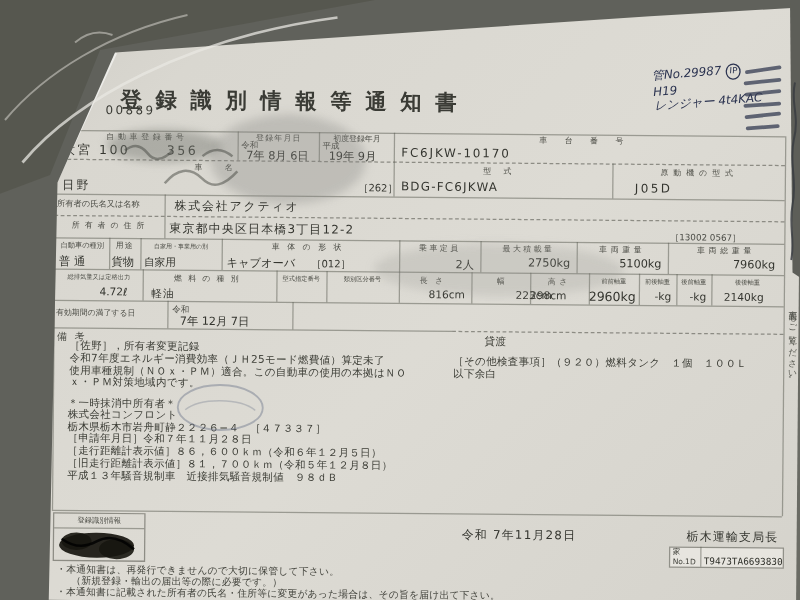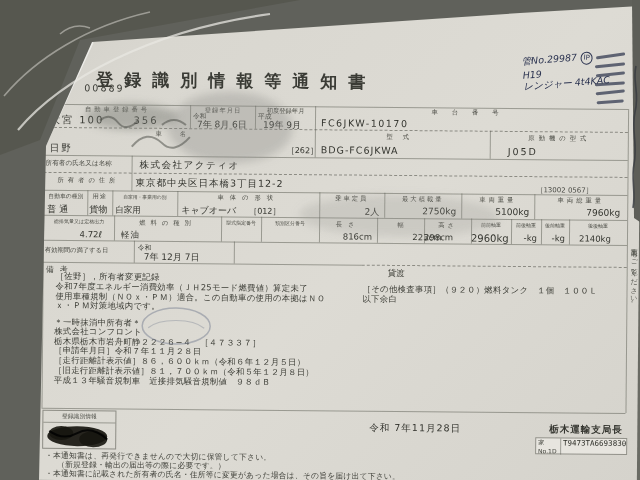--- a/index.html
+++ b/index.html
@@ -22,21 +22,21 @@
   .note{font-size:7.8px;color:#42433c;white-space:nowrap;letter-spacing:0.2px;}
   .line-h{height:1px;background:rgba(88,89,80,.5);}
   .line-h.dash{background:none;border-top:1px dashed rgba(88,89,80,.6);height:0;}
   .line-v{width:1px;background:rgba(88,89,80,.5);}
   .title{font-size:17px;letter-spacing:11px;color:#3a3b35;font-weight:bold;white-space:nowrap;}
   .docnum{font-size:9.5px;letter-spacing:2px;color:#3a3b35;white-space:nowrap;}
   .hand{color:#2b3350;font-size:9.5px;line-height:11px;white-space:nowrap;transform:rotate(-5deg);font-style:italic;}
   .hand .badge{display:inline-block;border:1.2px solid #2b3350;border-radius:50%;font-size:7px;padding:0 2px;transform:rotate(8deg);font-style:normal;}
   .smudge{filter:blur(4px);border-radius:50%;}
   .vtext{writing-mode:vertical-rl;font-size:7px;color:#55564f;letter-spacing:1px;white-space:nowrap;}
-  .unitbox{background:#e7e5df;border:1px solid rgba(88,89,80,.6);display:flex;align-items:flex-start;}
+  .unitbox{background:#e7e5df;border:1px solid rgba(88,89,80,.6);display:flex;align-items:flex-end;}
   svg{display:block;}
 </style>
 </head>
 <body>
 
 <div id="stage">
   <div id="sheet">
 
     <div class="abs docnum" style="left:46px;top:82px;">
       <span>番号</span>&nbsp;&nbsp;
@@ -186,21 +186,21 @@
     <div class="abs" style="left:45px;top:410px;width:72px;height:37px;border:1px solid rgba(88,89,80,.6);">
       <div style="font-size:5.8px;color:#4c4d46;text-align:center;border-bottom:1px solid rgba(88,89,80,.5);padding:1px 0;">登録識別情報</div>
       <svg width="70" height="26">
         <ellipse cx="34" cy="13" rx="30" ry="10" fill="#17160f" opacity="0.92"></ellipse>
         <ellipse cx="18" cy="10" rx="12" ry="7" fill="#17160f" opacity="0.9"></ellipse>
         <ellipse cx="50" cy="16" rx="14" ry="8" fill="#17160f" opacity="0.9"></ellipse>
         <path d="M6,8 q14,10 28,2 q14,-8 30,6" stroke="#000" stroke-width="2" fill="none" opacity="0.8"></path>
       </svg>
     </div>
     <div class="abs val" style="left:372px;top:419px;font-size:9.5px;letter-spacing:1px;">令和 7年11月28日</div>
-    <div class="abs val" style="left:552px;top:419px;font-size:9.5px;letter-spacing:1px;font-weight:bold;">栃木運輸支局長</div>
+    <div class="abs val" style="left:552px;top:419px;font-size:9.5px;letter-spacing:1px;">栃木運輸支局長</div>
     <div class="abs unitbox" style="left:538px;top:433px;width:90px;height:15px;">
       <span style="font-size:6px;color:#3c3d36;padding:0 2px;border-right:1px solid rgba(88,89,80,.5);">家No.1D</span>
       <span style="font-family:'DejaVu Sans Mono','Liberation Mono',monospace;font-size:7.5px;color:#2e2f29;padding-left:2px;">T9473TA6693830</span>
     </div>
 
     <div class="abs note" style="left:48px;top:450px;">・本通知書は、再発行できませんので大切に保管して下さい。</div>
     <div class="abs note" style="left:60px;top:459px;">（新規登録・輸出の届出等の際に必要です。）</div>
     <div class="abs note" style="left:48px;top:468px;">・本通知書に記載された所有者の氏名・住所等に変更があった場合は、その旨を届け出て下さい。</div>
 
     <div class="abs vtext" style="left:630px;top:238px;height:160px;">裏面もご覧ください。</div>

